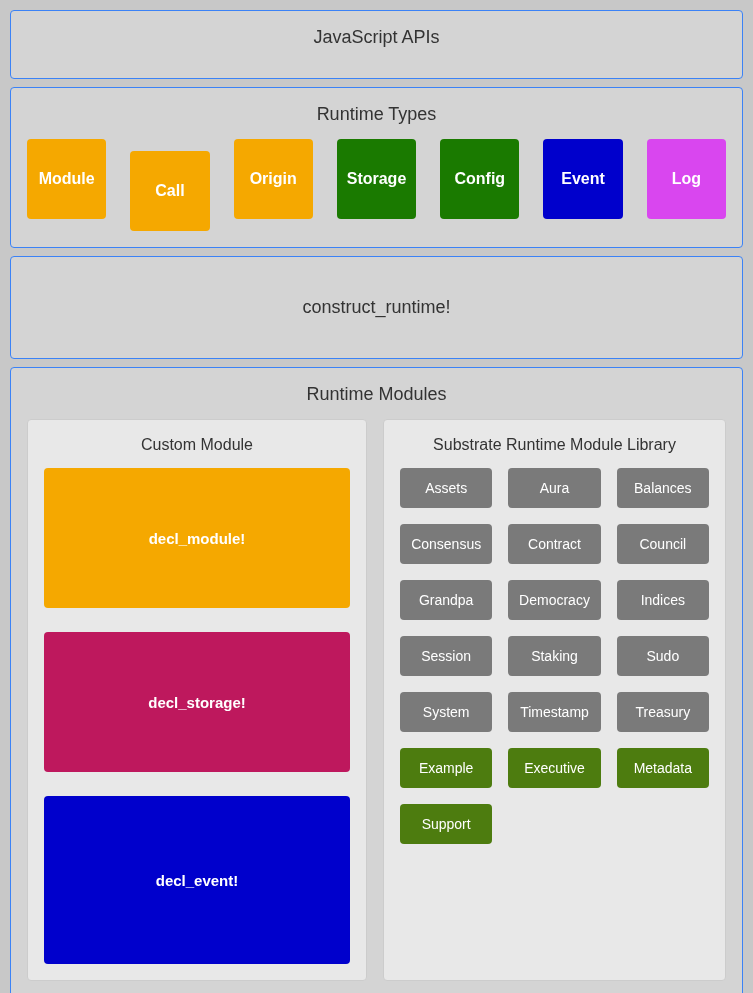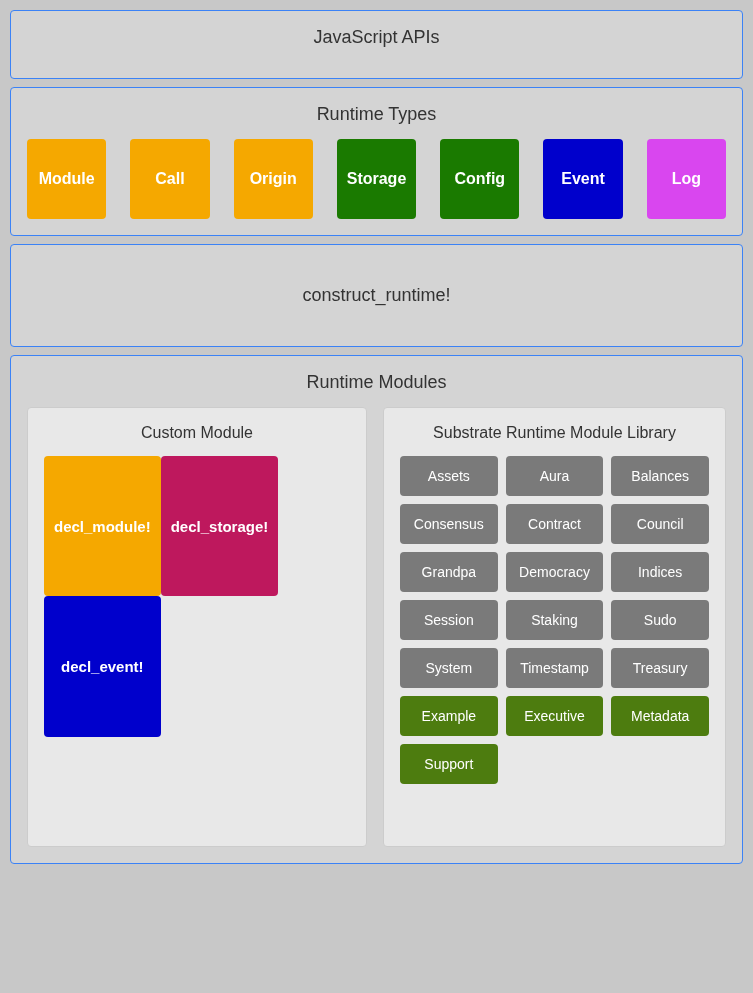--- a/index.html
+++ b/index.html
@@ -74,61 +74,61 @@
 
     .custom-module-title {
       text-align: center;
       font-size: 16px;
       color: #333;
       margin-bottom: 14px;
     }
 
     .custom-module-grid {
       display: grid;
-      grid-template-columns: 1fr 1fr 1fr;
+      grid-template-columns: 1fr;
       grid-template-rows: auto auto;
-      gap: 0;
+      gap: 24px;
     }
 
     .custom-tile {
       display: flex;
       align-items: center;
       justify-content: center;
       color: white;
       font-size: 15px;
       font-weight: bold;
       border-radius: 4px;
       cursor: pointer;
       text-align: center;
       padding: 10px;
     }
 
     .decl-module-tile { background: #f5a800; height: 140px; }
     .decl-storage-tile { background: #be185d; height: 140px; }
-    .decl-event-tile { background: #0000cc; height: 141px; grid-column: 1; }
+    .decl-event-tile { background: #0000cc; height: 168px; grid-column: 1; }
 
     .substrate-library-box {
       background: #e8e8e8;
       border: 1px solid #ccc;
       border-radius: 4px;
       padding: 16px;
       flex: 1;
     }
 
     .substrate-title {
       text-align: center;
       font-size: 16px;
       color: #333;
       margin-bottom: 14px;
     }
 
     .substrate-grid {
       display: grid;
       grid-template-columns: 1fr 1fr 1fr;
-      gap: 8px;
+      gap: 16px;
     }
 
     .substrate-tile {
       display: flex;
       align-items: center;
       justify-content: center;
       color: white;
       font-size: 14px;
       border-radius: 4px;
       padding: 12px 4px;
@@ -144,21 +144,21 @@
 <body>
 
 <div class="section">
   <div class="section-title">JavaScript APIs</div>
 </div>
 
 <div class="section">
   <div class="section-title">Runtime Types</div>
   <div class="runtime-types-row" id="runtime-types-row">
       <div class="runtime-type-tile" style="background: rgb(245, 168, 0);">Module</div>
-      <div class="runtime-type-tile" style="background: rgb(245, 168, 0);">Call</div>
+      <div class="runtime-type-tile" style="background: rgb(245, 168, 0); margin-top: 12px;">Call</div>
       <div class="runtime-type-tile" style="background: rgb(245, 168, 0);">Origin</div>
       <div class="runtime-type-tile" style="background: rgb(26, 122, 0);">Storage</div>
       <div class="runtime-type-tile" style="background: rgb(26, 122, 0);">Config</div>
       <div class="runtime-type-tile" style="background: rgb(0, 0, 204);">Event</div>
       <div class="runtime-type-tile" style="background: #d946ef;">Log</div>
     </div>
 </div>
 
 <div class="section">
   <div class="construct-section">construct_runtime!</div>

